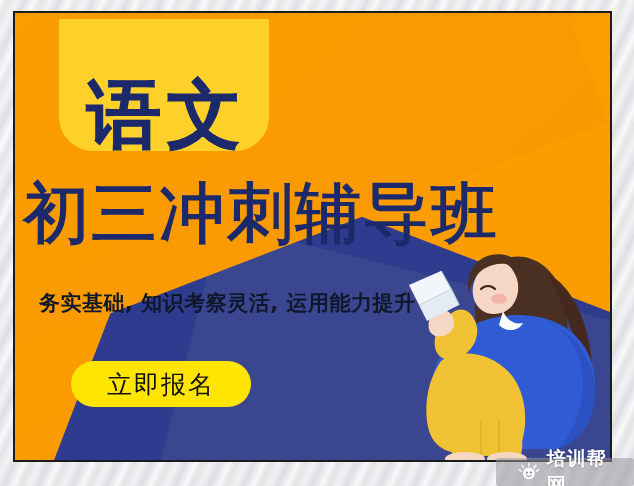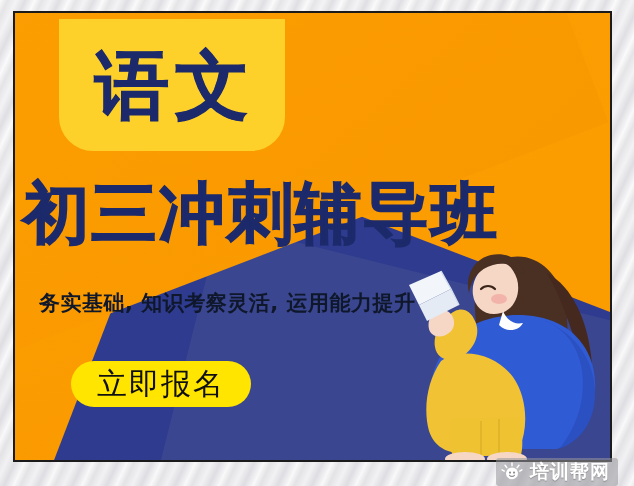--- a/index.html
+++ b/index.html
@@ -98,26 +98,26 @@
     background: linear-gradient(160deg,#fda005 0%, #fb9c01 60%, #f99900 100%);
     transform: rotate(-21deg);
     transform-origin: bottom left;
   }
 
   
   #subject-badge {
     position: absolute;
     left: 44px;
     top: 6px;
-    width: 226px;
+    width: 210px;
     height: 132px;
     background: #fdd02a;
     border-radius: 0 0 34px 34px;
     display: flex;
-    align-items: center;
+    align-items: flex-end;
     justify-content: center;
   }
   #subject-badge .txt {
     font-family: "DejaVu Sans", "Liberation Sans", sans-serif;
     font-size: 74px;
     font-weight: 700;
     color: #1c2a6b;
     letter-spacing: 6px;
     line-height: 1;
     text-indent: 6px;
@@ -125,21 +125,21 @@
   }
 
   
   #headline {
     position: absolute;
     left: 8px;
     top: 168px;
     width: 580px;
     font-family: "DejaVu Sans", "Liberation Sans", sans-serif;
     font-size: 66px;
-    font-weight: 700;
+    font-weight: 400;
     color: #1c2a6b;
     letter-spacing: 2px;
     line-height: 1;
     white-space: nowrap;
     -webkit-text-stroke: 1.5px #1c2a6b;
   }
 
   
   #subtitle {
     position: absolute;
@@ -164,21 +164,21 @@
     border: none;
     border-radius: 23px;
     cursor: pointer;
     display: flex;
     align-items: center;
     justify-content: center;
     padding: 0;
   }
   #cta-button .txt {
     font-family: "DejaVu Sans", "Liberation Sans", sans-serif;
-    font-size: 30px;
+    font-size: 25px;
     font-weight: 500;
     color: #101010;
     letter-spacing: 2px;
   }
 
   
   #illustration {
     position: absolute;
     left: 392px;
     top: 236px;
@@ -190,21 +190,21 @@
   
   #watermark {
     position: absolute;
     left: 496px;
     top: 458px;
     height: 26px;
     display: flex;
     align-items: center;
     gap: 7px;
     background: rgba(150,150,155,0.55);
-    padding: 1px 8px 1px 5px;
+    padding: 1px 8px 1px 22px;
     border-radius: 3px;
   }
   #watermark .wm-text {
     font-family: "DejaVu Sans", "Liberation Sans", sans-serif;
     font-size: 19px;
     font-weight: 700;
     color: #ffffff;
     letter-spacing: 1px;
     text-shadow: 0 1px 1px rgba(0,0,0,0.25);
   }

